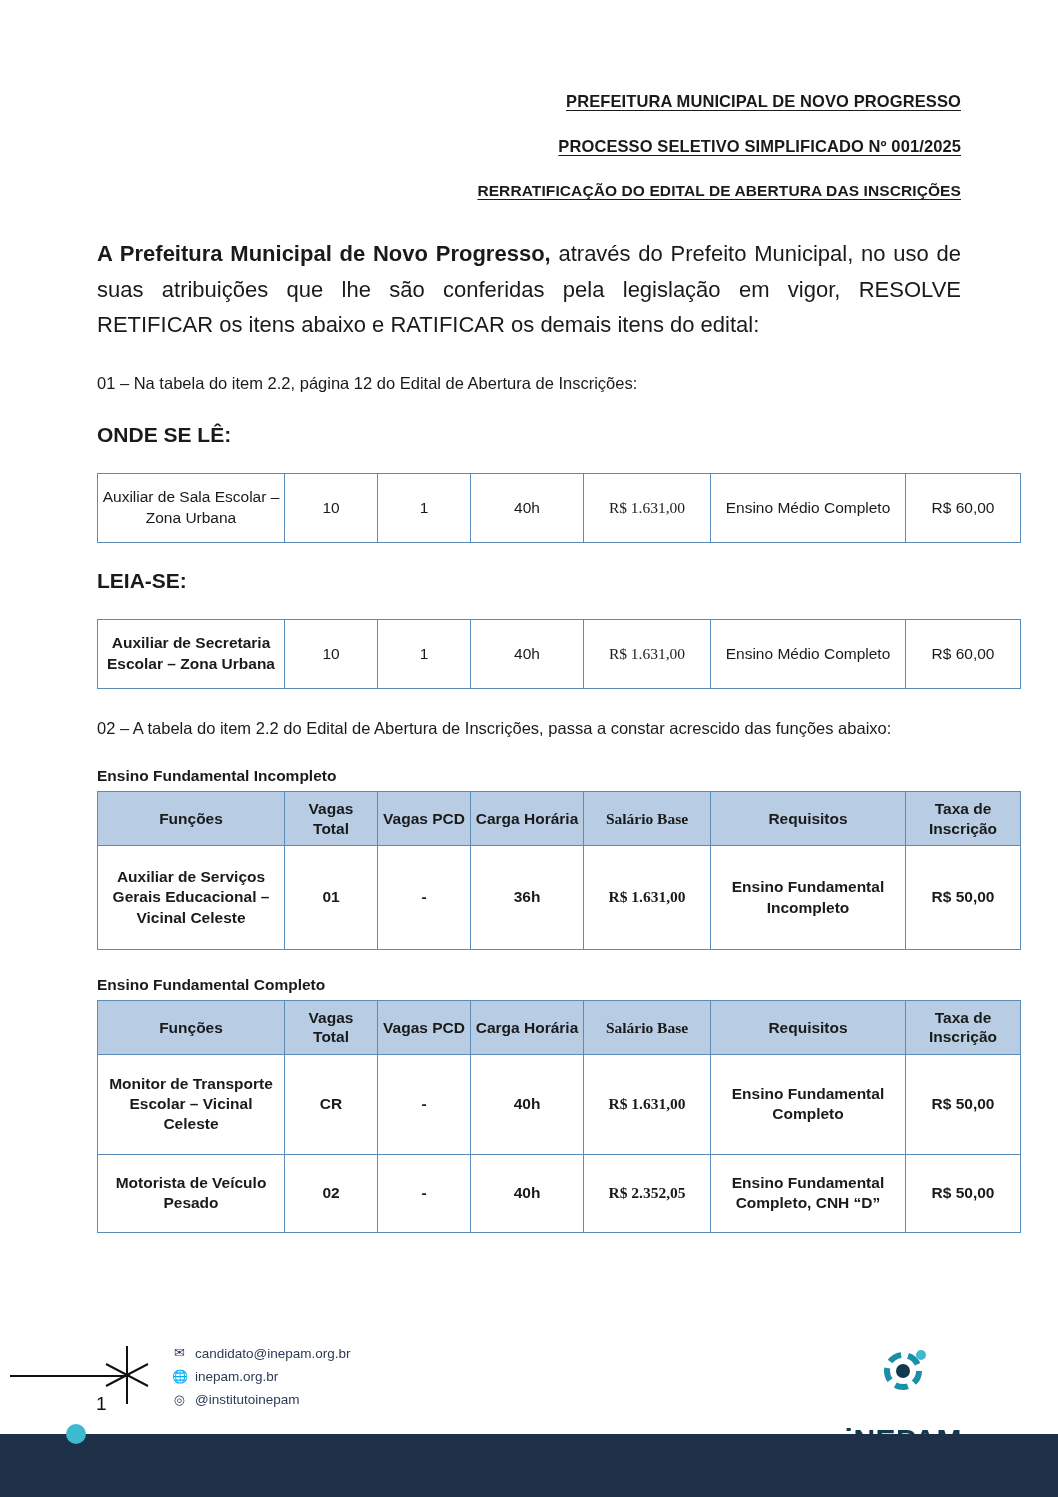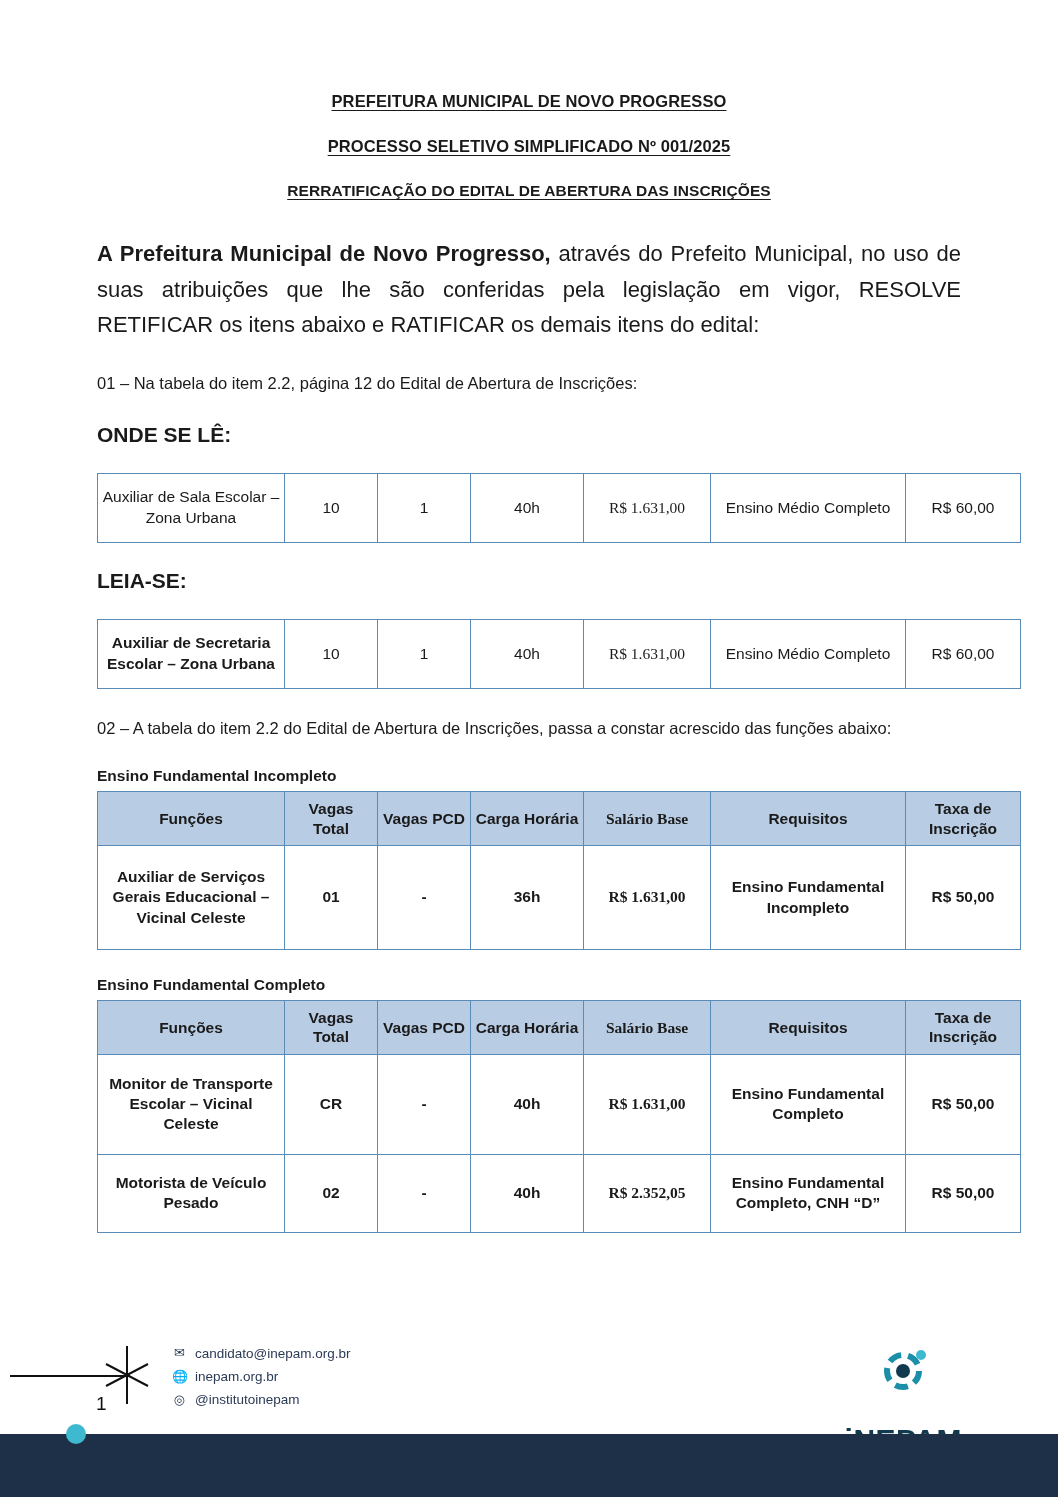--- a/index.html
+++ b/index.html
@@ -19,21 +19,21 @@
     overflow: hidden;
     box-sizing: border-box;
   }
   .content {
     position: absolute;
     left: 97px;
     top: 92px;
     width: 864px;
   }
   .doc-title {
-    text-align: center;
+    text-align: right;
     font-weight: bold;
     font-size: 16.5px;
     letter-spacing: 0.1px;
     text-decoration: underline;
     text-underline-offset: 3px;
     margin: 0 0 26px 0;
   }
   .doc-title.t2 { margin-bottom: 26px; }
   .doc-title.t3 { font-size: 15.5px; margin-bottom: 36px; }
 

